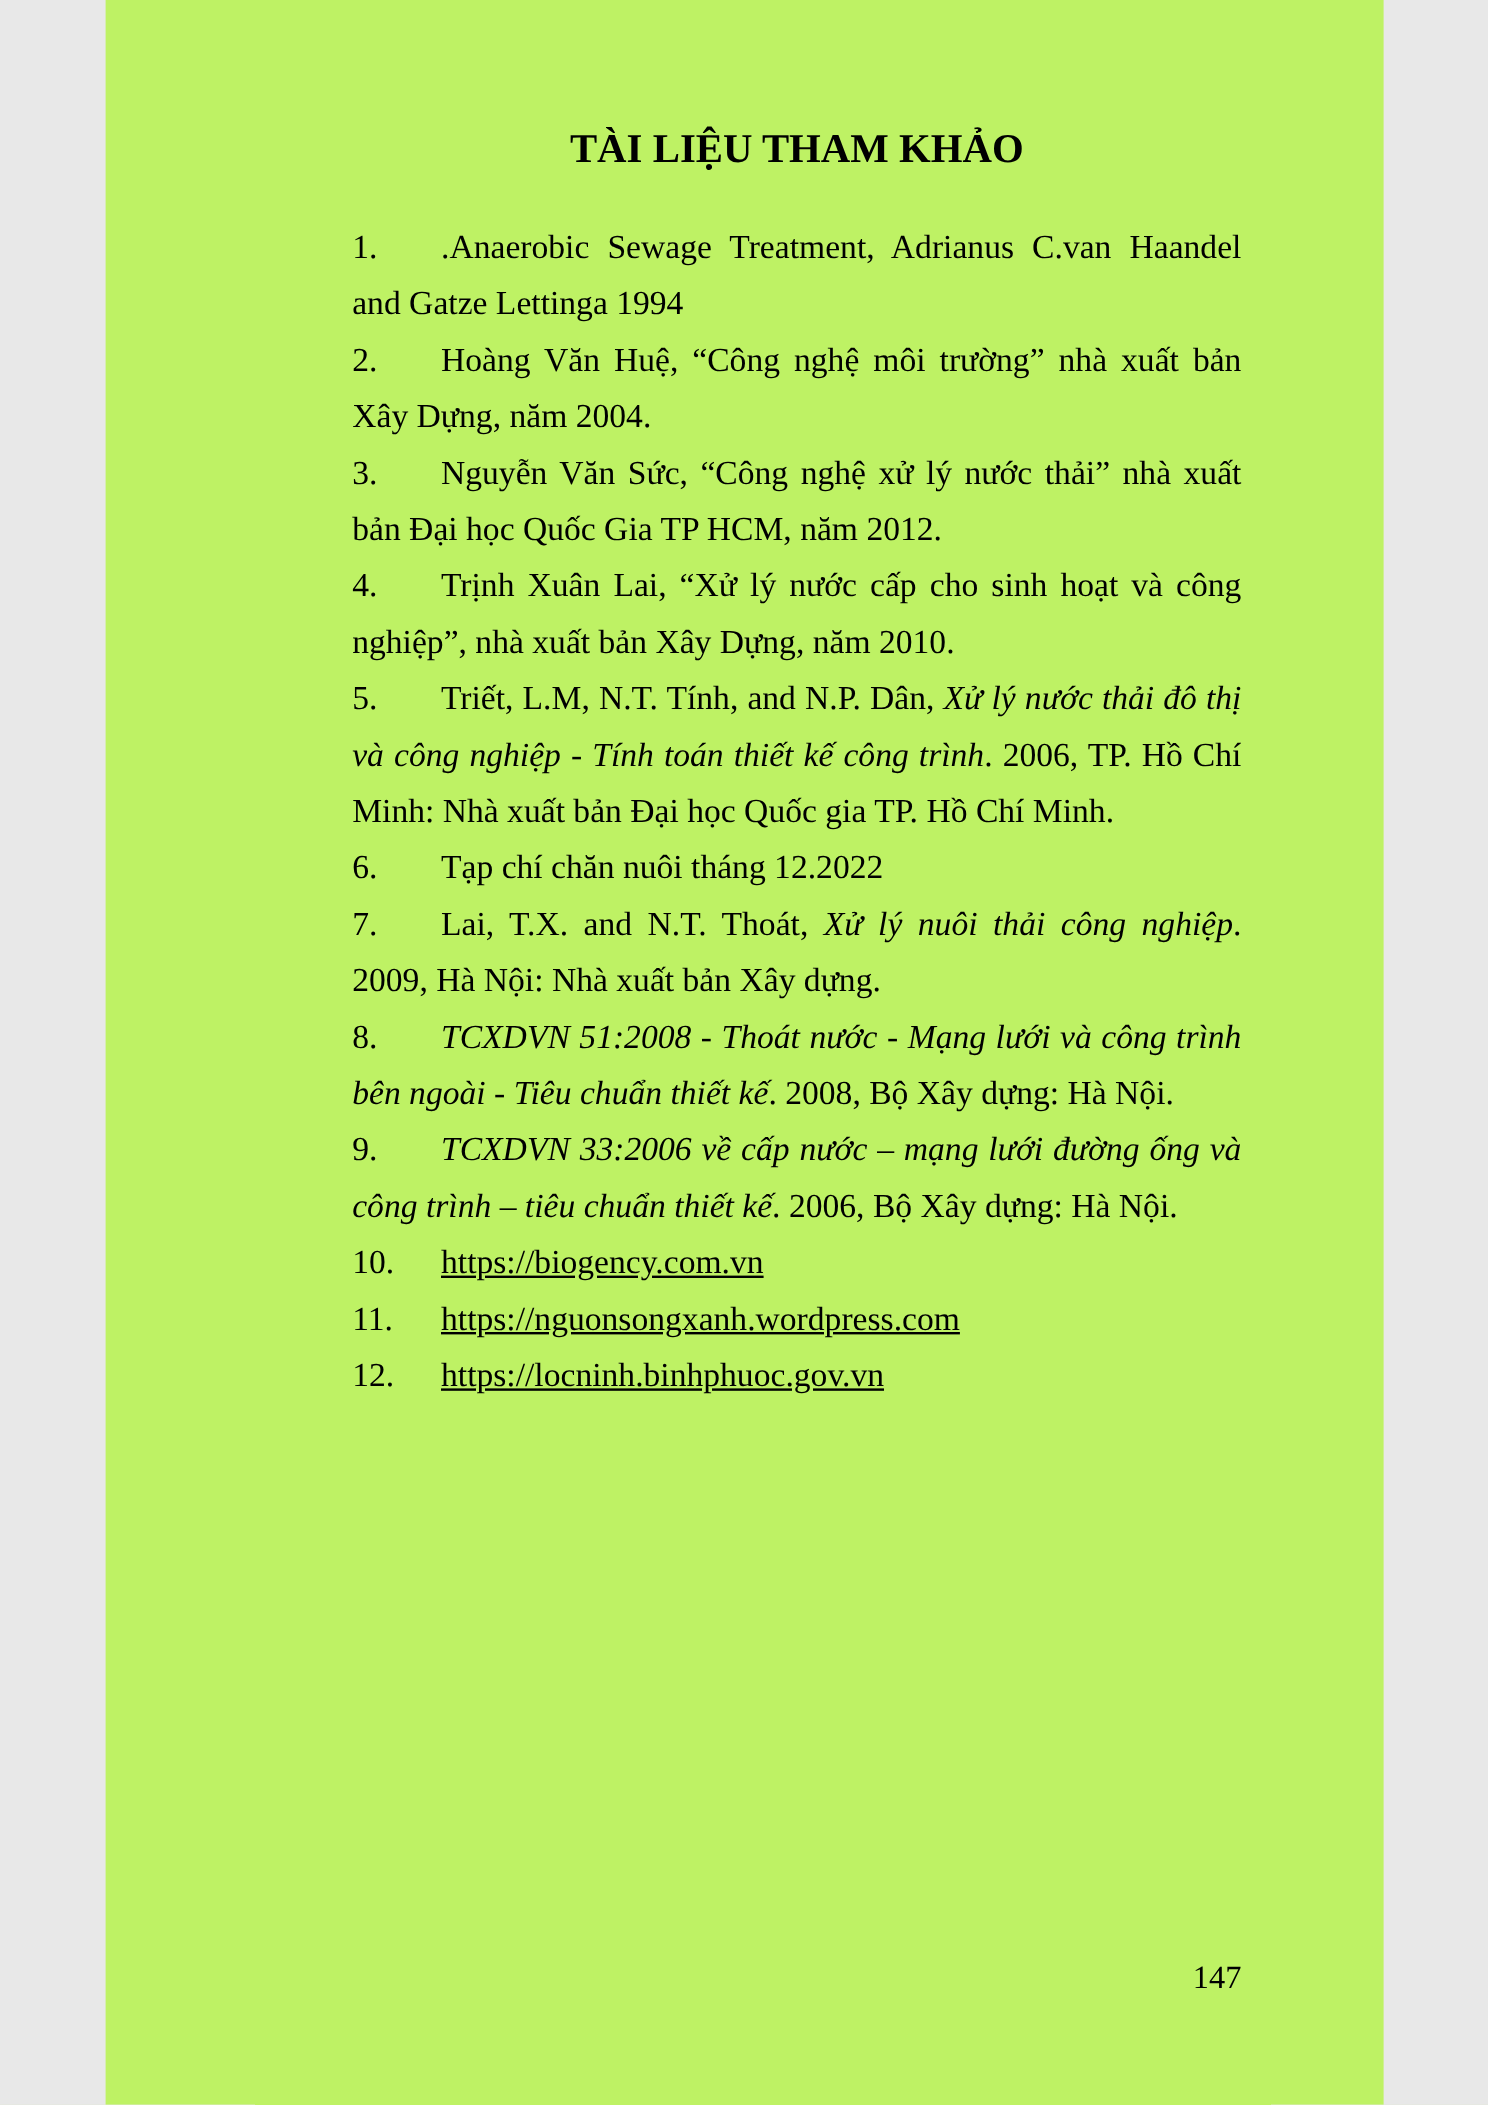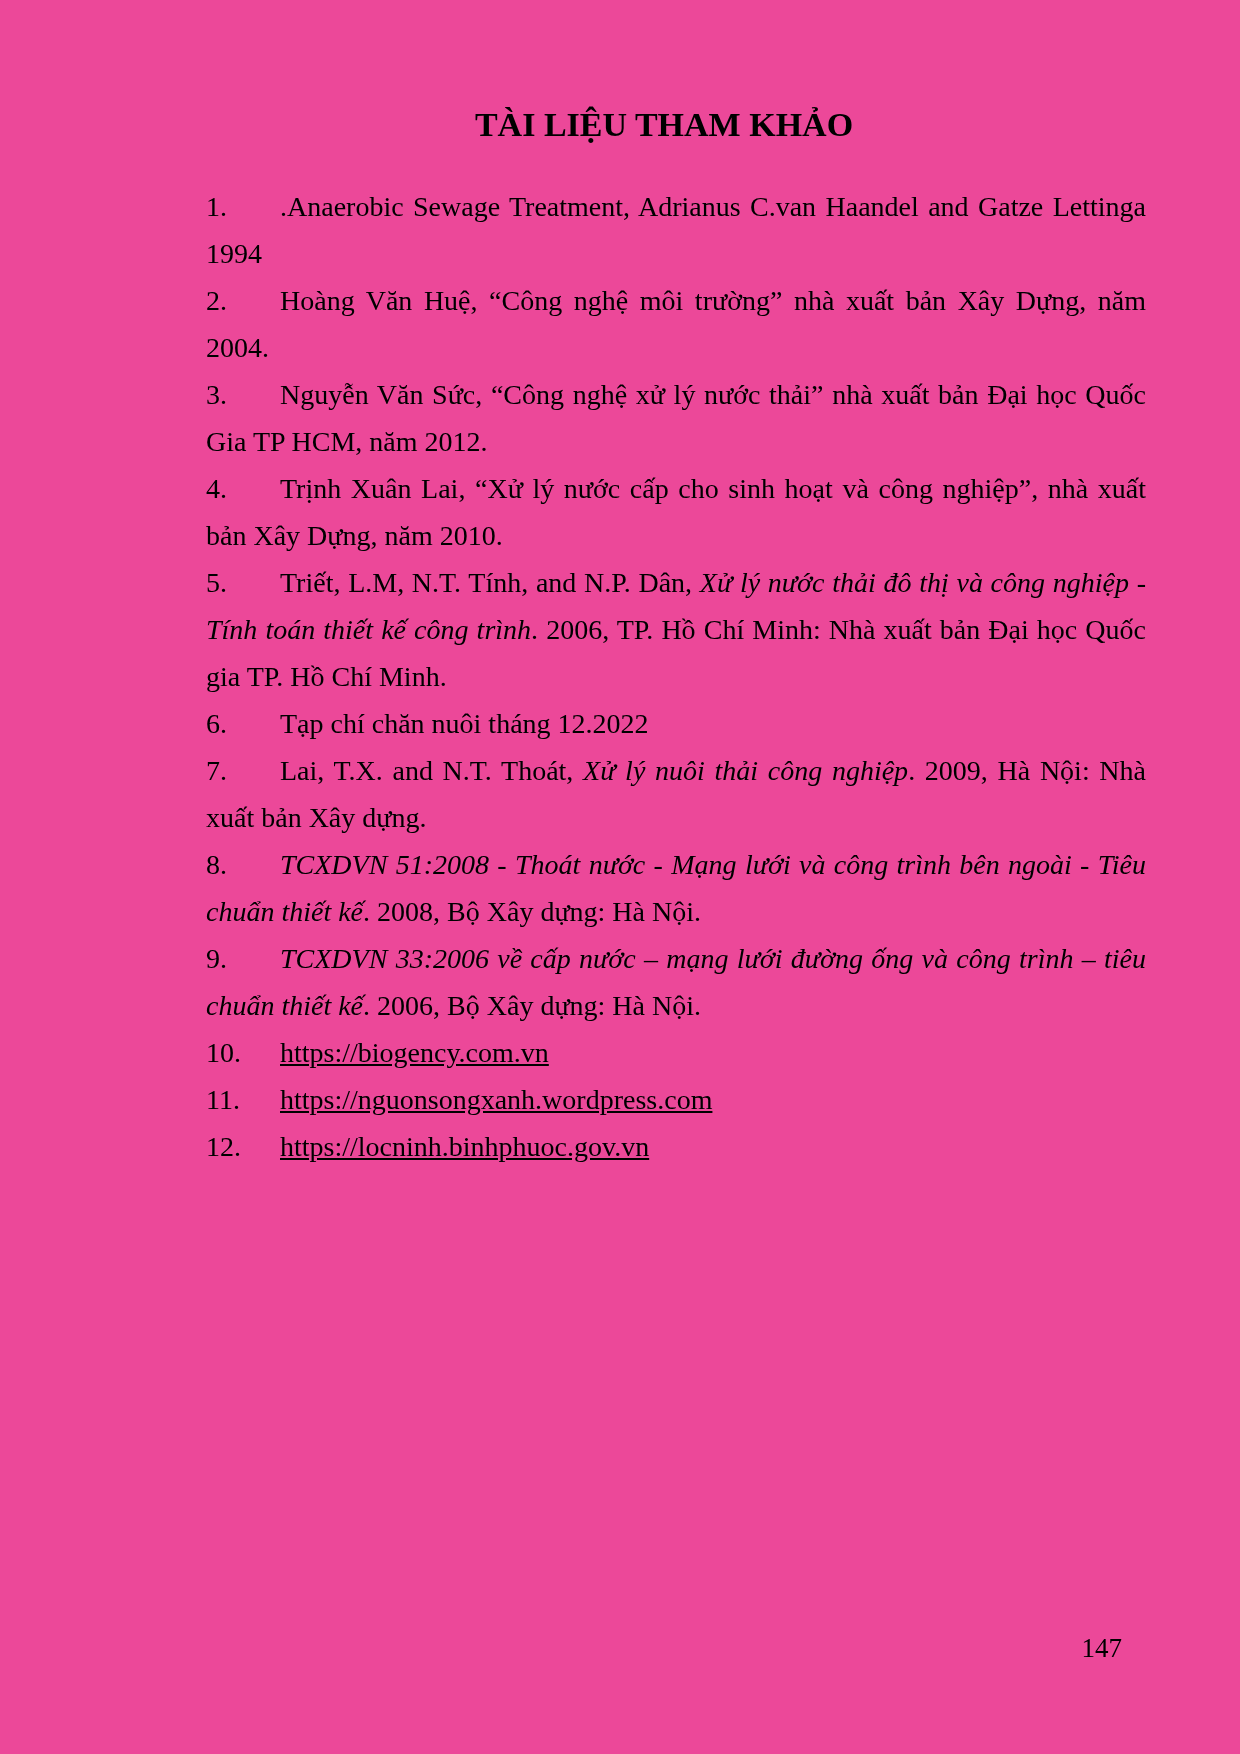--- a/index.html
+++ b/index.html
@@ -1,35 +1,35 @@
 <!DOCTYPE html>
 <html lang="vi"><head>
 <meta charset="utf-8">
 <style>
   html, body { margin: 0; padding: 0; background: #e8e8e8; }
   .page {
     position: relative;
-    width: 1240px;
+    width: 1065px;
     height: 1754px;
     margin: 0 auto;
-    background: #ec4899;
+    background: #bef264;
     color: #000000;
     font-family: "Liberation Serif", "DejaVu Serif", serif;
     overflow: hidden;
   }
   .title {
     margin: 0 118px 0 206px;
     padding-top: 96px;
     font-size: 34px;
     line-height: 57px;
     font-weight: bold;
     text-align: center;
   }
   .refs {
-    margin: 30px 94px 0 206px;
+    margin: 30px 118px 0 206px;
     font-size: 28px;
     line-height: 47px;
     text-align: justify;
   }
   .ref { margin: 0; padding: 0; }
   .num {
     display: inline-block;
     min-width: 74px;
   }
   .seg-normal { font-style: normal; }

